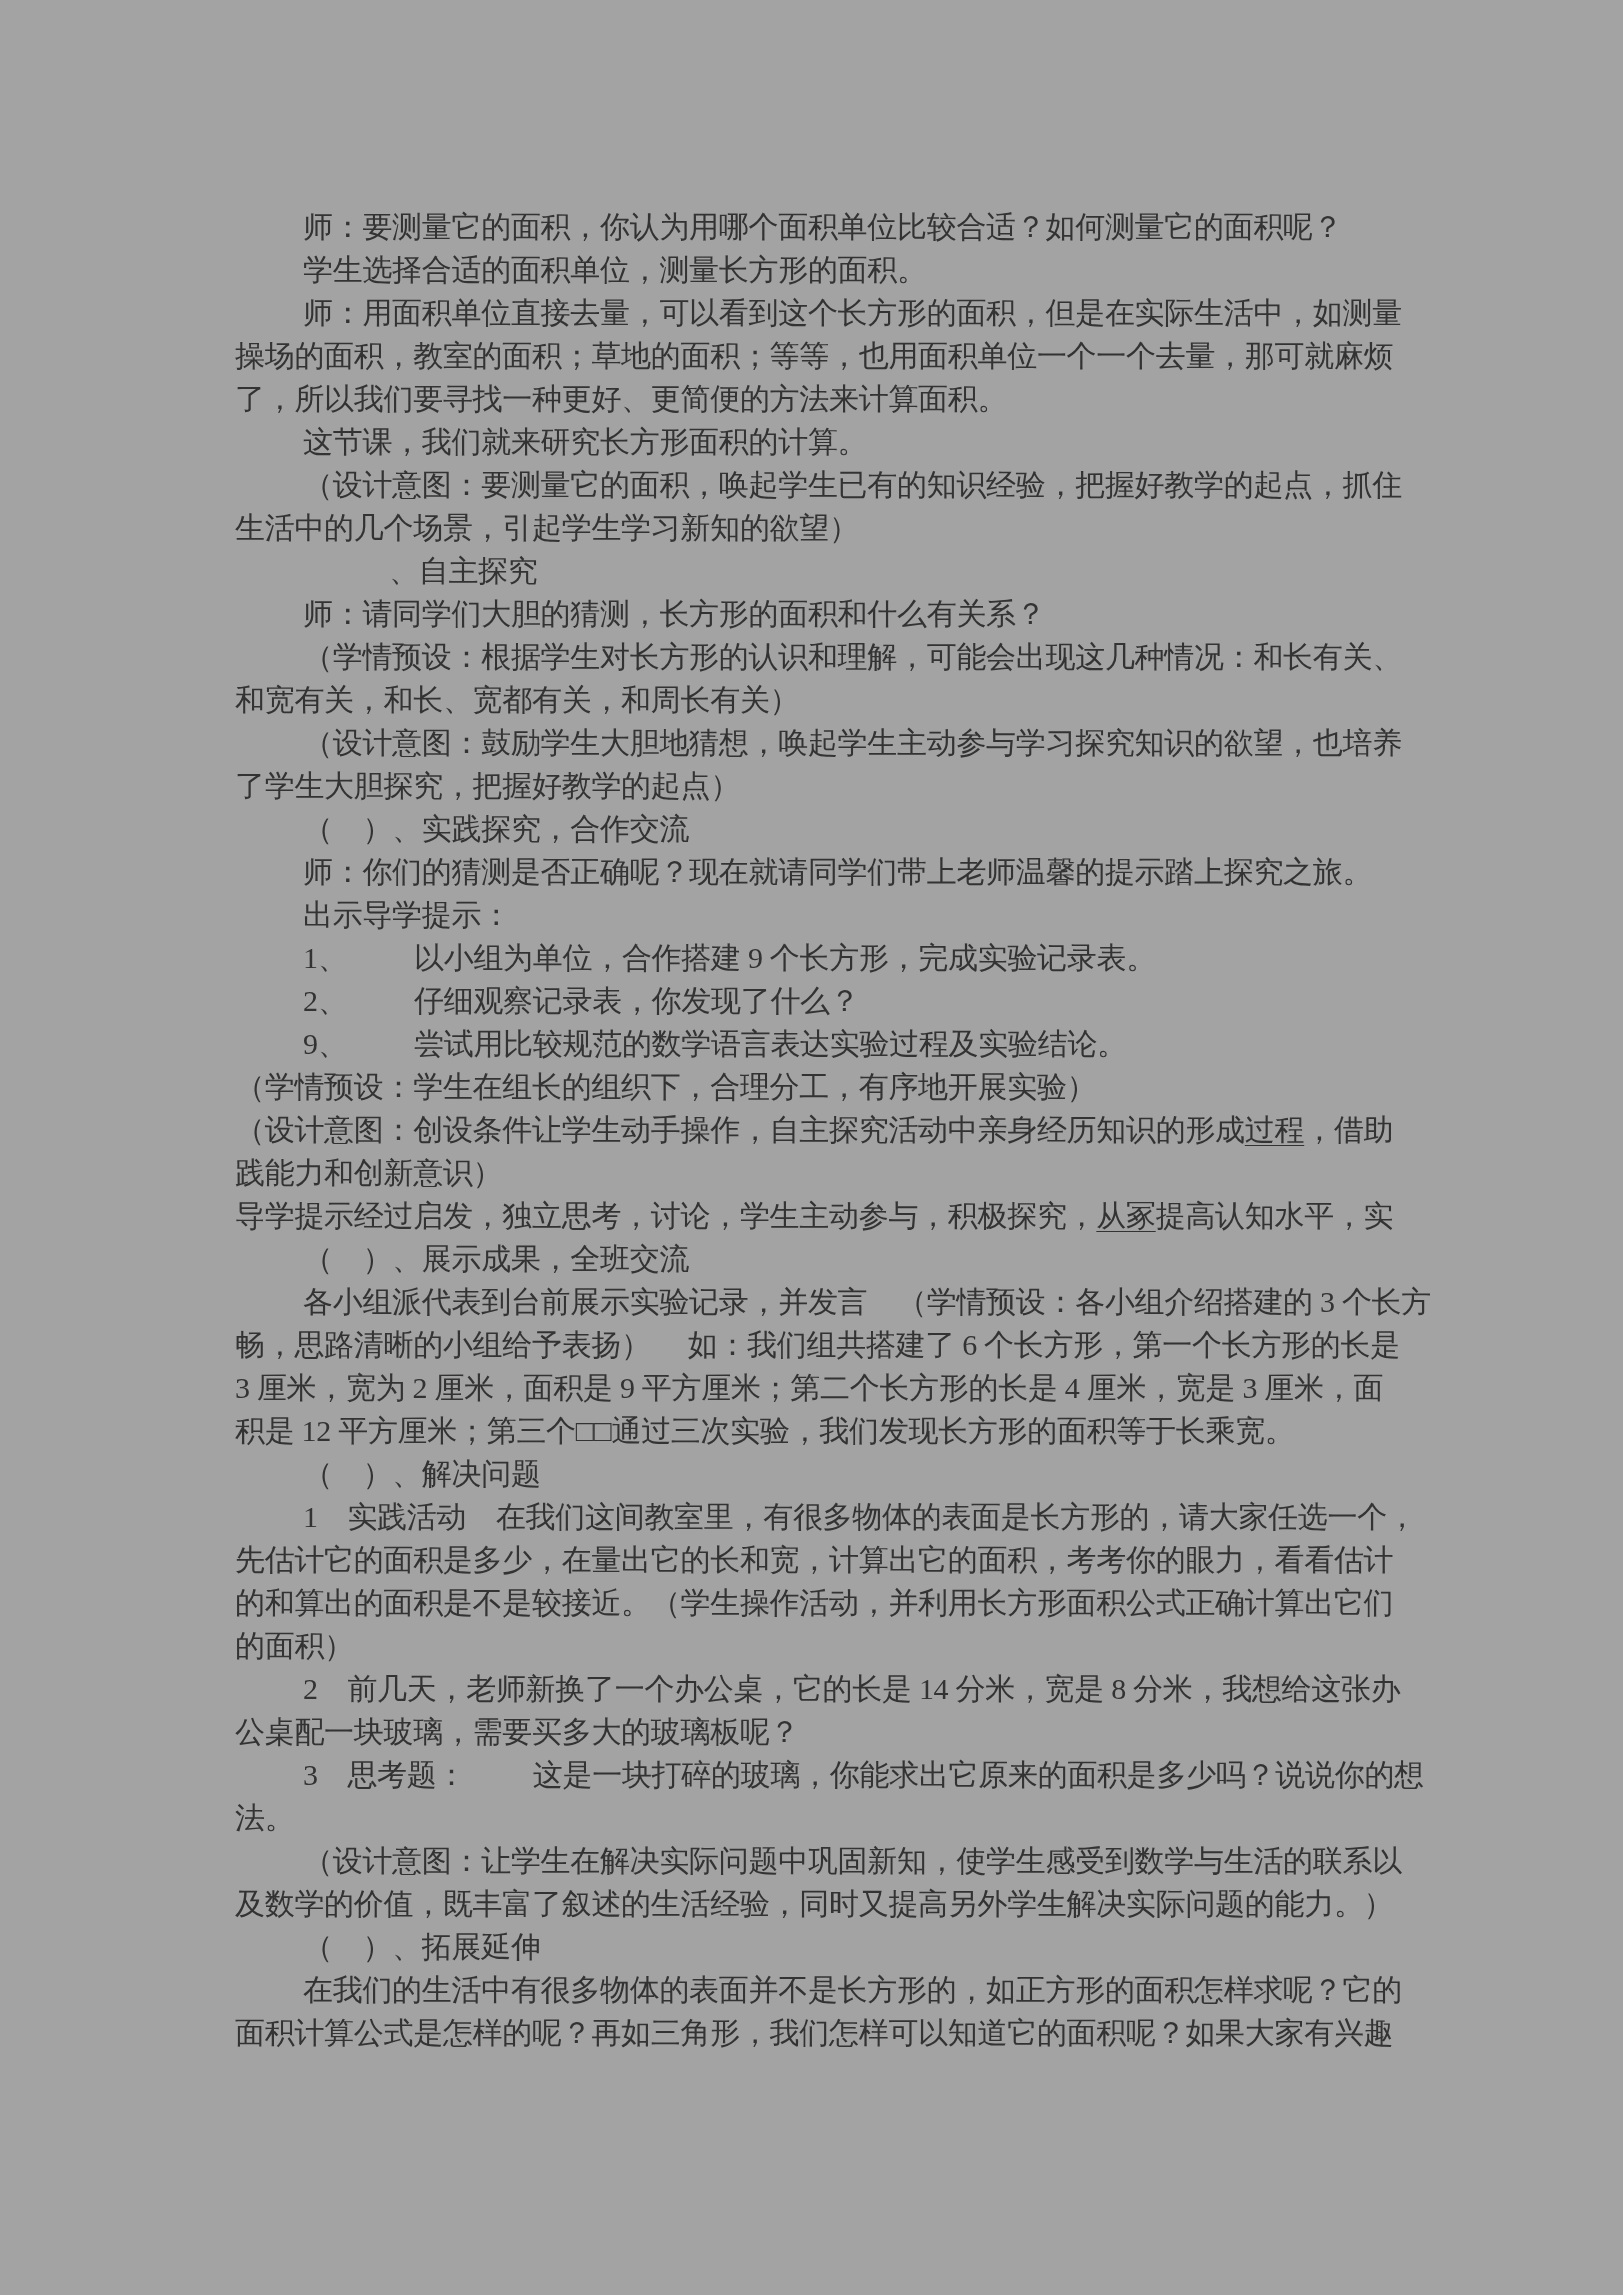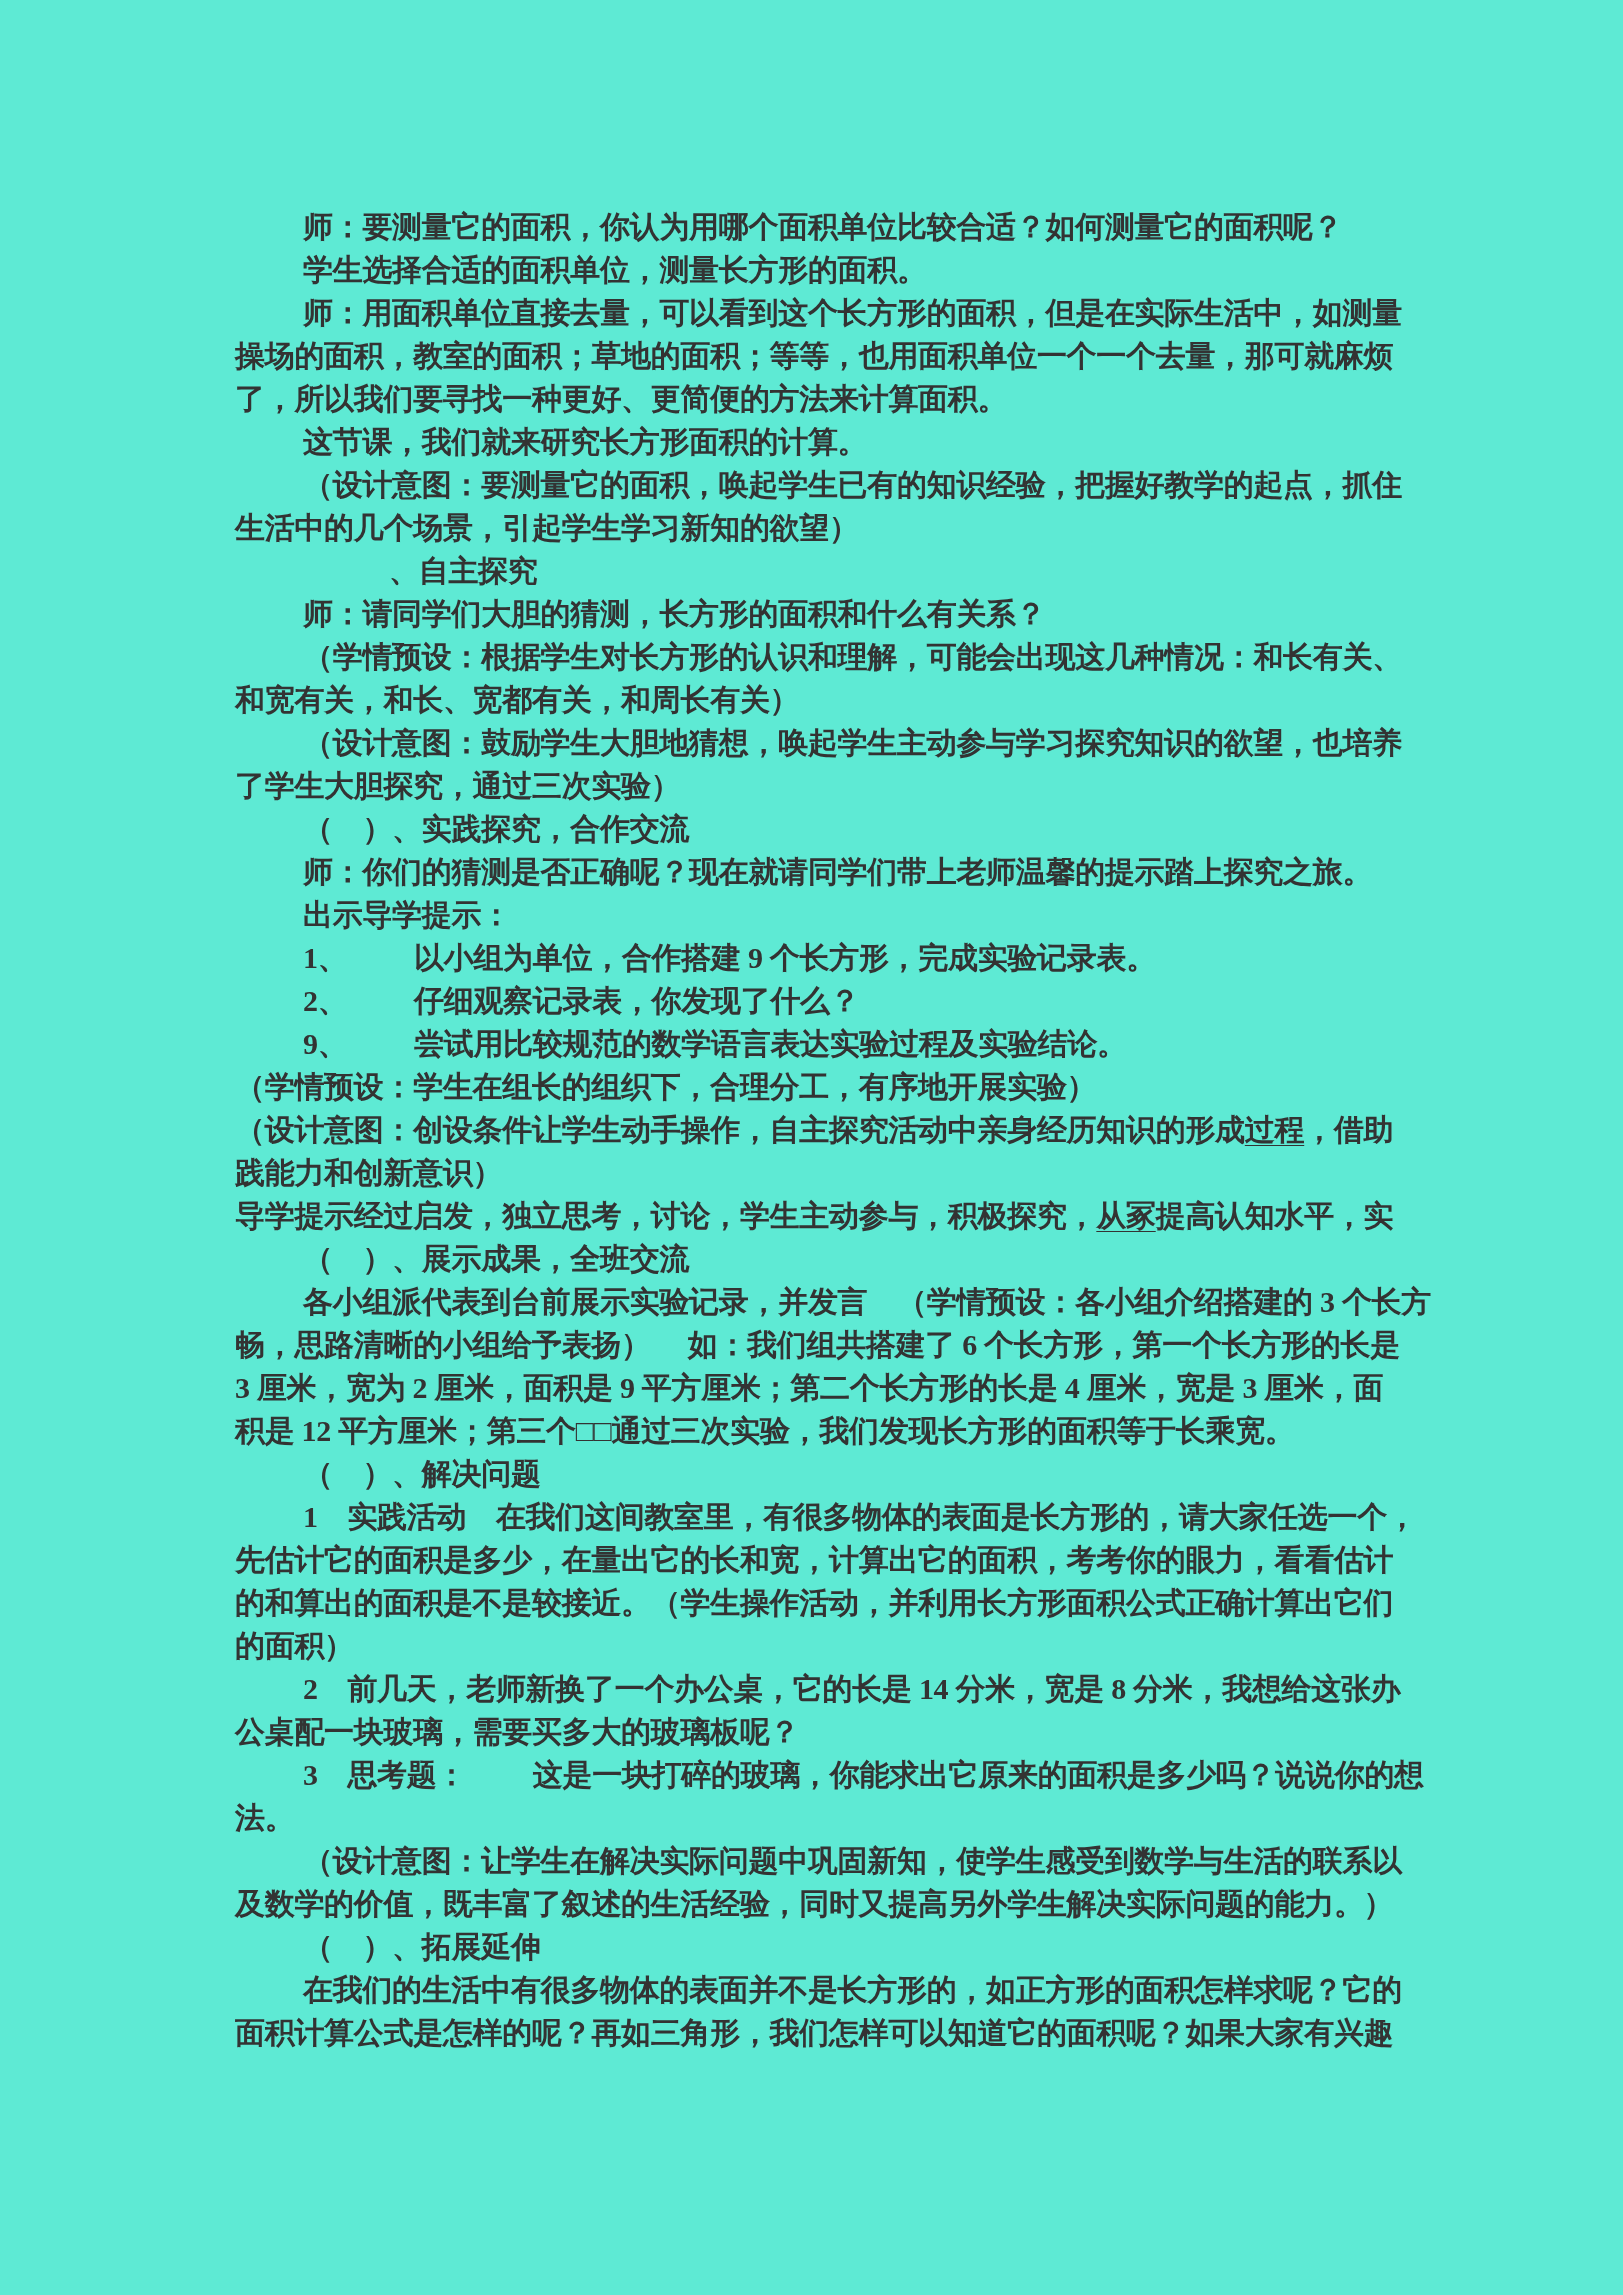--- a/index.html
+++ b/index.html
@@ -4,24 +4,23 @@
 <style>
   html, body {
     margin: 0;
     padding: 0;
     background: #ffffff;
   }
   .page {
     position: relative;
     width: 1623px;
     height: 2295px;
-    background: #5eead4;
+    background: #a3a3a3;
     overflow: hidden;
     font-family: "Liberation Serif", "DejaVu Serif", serif;
-    font-weight: bold;
   }
   .doc-body {
     position: absolute;
     left: 235px;
     top: 205px;
     width: 1166px;
     color: #333333;
     font-size: 30px;
     letter-spacing: -0.3px;
   }
@@ -50,21 +49,21 @@
       <div class="text-line indent-0"><span class="plain-seg">操场的面积，教室的面积；草地的面积；等等，也用面积单位一个一个去量，那可就麻烦</span></div>
       <div class="text-line indent-0"><span class="plain-seg">了，所以我们要寻找一种更好、更简便的方法来计算面积。</span></div>
       <div class="text-line indent-2"><span class="plain-seg">这节课，我们就来研究长方形面积的计算。</span></div>
       <div class="text-line indent-2"><span class="plain-seg">（设计意图：要测量它的面积，唤起学生已有的知识经验，把握好教学的起点，抓住</span></div>
       <div class="text-line indent-0"><span class="plain-seg">生活中的几个场景，引起学生学习新知的欲望）</span></div>
       <div class="text-line indent-5"><span class="plain-seg">、自主探究</span></div>
       <div class="text-line indent-2"><span class="plain-seg">师：请同学们大胆的猜测，长方形的面积和什么有关系？</span></div>
       <div class="text-line indent-2"><span class="plain-seg">（学情预设：根据学生对长方形的认识和理解，可能会出现这几种情况：和长有关、</span></div>
       <div class="text-line indent-0"><span class="plain-seg">和宽有关，和长、宽都有关，和周长有关）</span></div>
       <div class="text-line indent-2"><span class="plain-seg">（设计意图：鼓励学生大胆地猜想，唤起学生主动参与学习探究知识的欲望，也培养</span></div>
-      <div class="text-line indent-0"><span class="plain-seg">了学生大胆探究，通过三次实验）</span></div>
+      <div class="text-line indent-0"><span class="plain-seg">了学生大胆探究，把握好教学的起点）</span></div>
       <div class="text-line indent-2"><span class="plain-seg">（　）、实践探究，合作交流</span></div>
       <div class="text-line indent-2"><span class="plain-seg">师：你们的猜测是否正确呢？现在就请同学们带上老师温馨的提示踏上探究之旅。</span></div>
       <div class="text-line indent-2"><span class="plain-seg">出示导学提示：</span></div>
       <div class="text-line indent-2"><span class="plain-seg">1、　　 以小组为单位，合作搭建 9 个长方形，完成实验记录表。</span></div>
       <div class="text-line indent-2"><span class="plain-seg">2、　　 仔细观察记录表，你发现了什么？</span></div>
       <div class="text-line indent-2"><span class="plain-seg">9、　　 尝试用比较规范的数学语言表达实验过程及实验结论。</span></div>
       <div class="text-line indent-0"><span class="plain-seg">（学情预设：学生在组长的组织下，合理分工，有序地开展实验）</span></div>
       <div class="text-line indent-0"><span class="plain-seg">（设计意图：创设条件让学生动手操作，自主探究活动中亲身经历知识的形成</span><span class="u-seg">过程</span><span class="plain-seg">，借助</span></div>
       <div class="text-line indent-0"><span class="plain-seg">践能力和创新意识）</span></div>
       <div class="text-line indent-0"><span class="plain-seg">导学提示经过启发，独立思考，讨论，学生主动参与，积极探究，</span><span class="u-seg">从冢</span><span class="plain-seg">提高认知水平，实</span></div>

